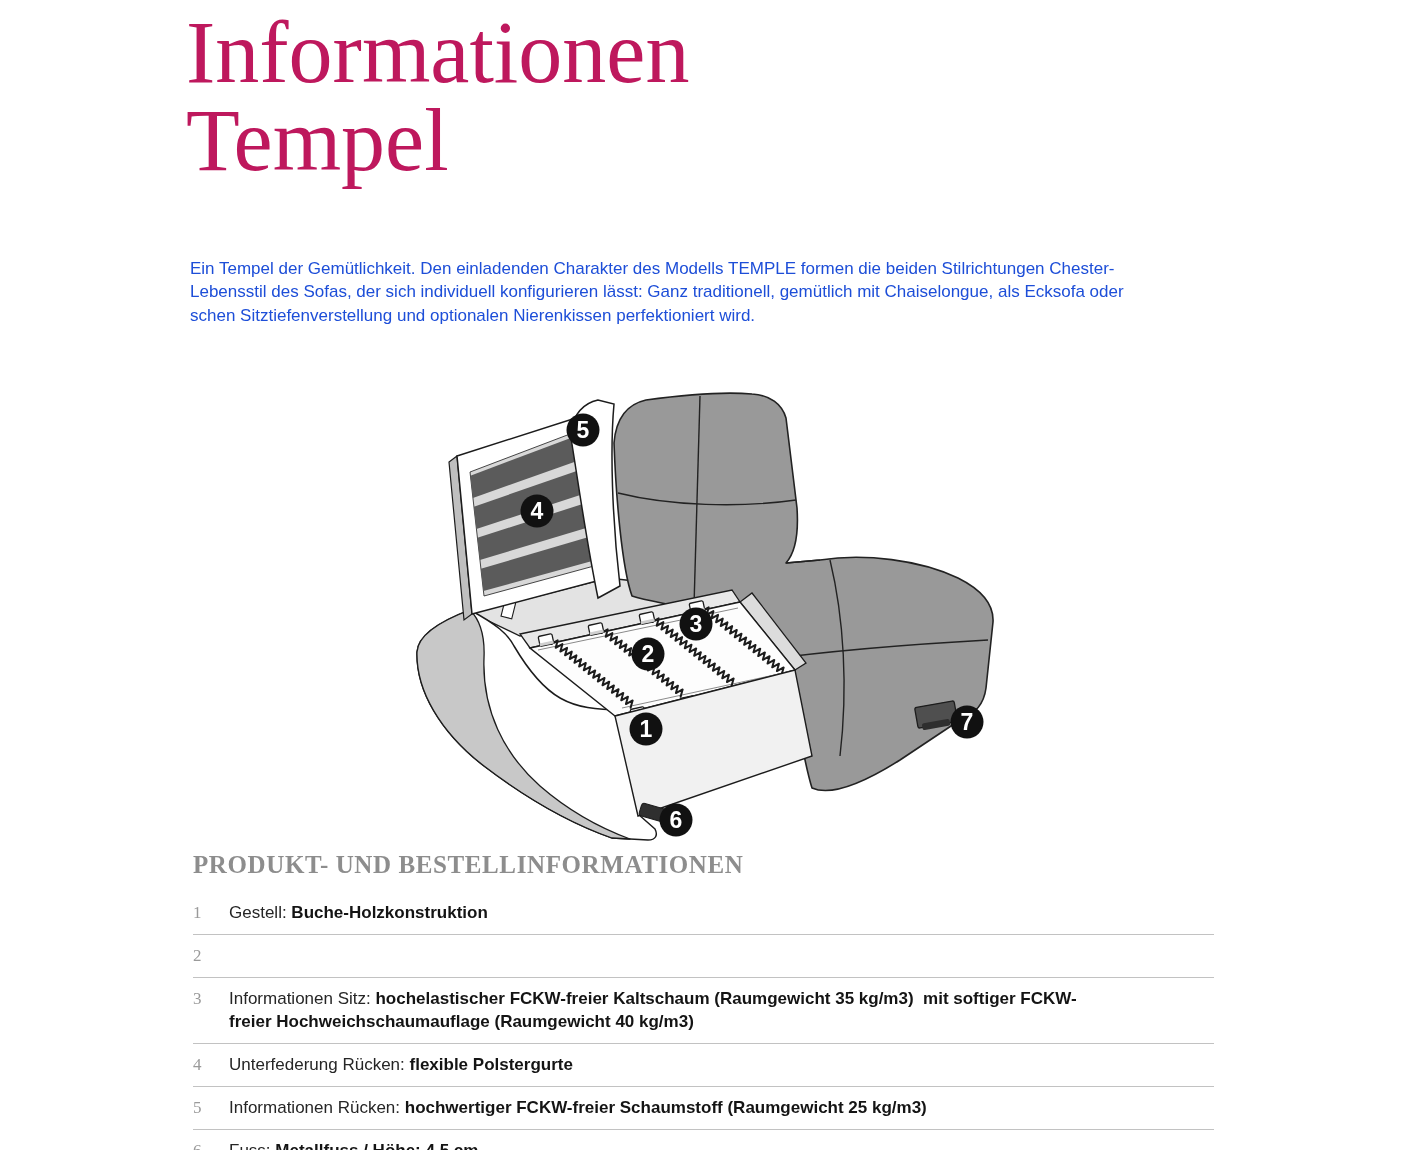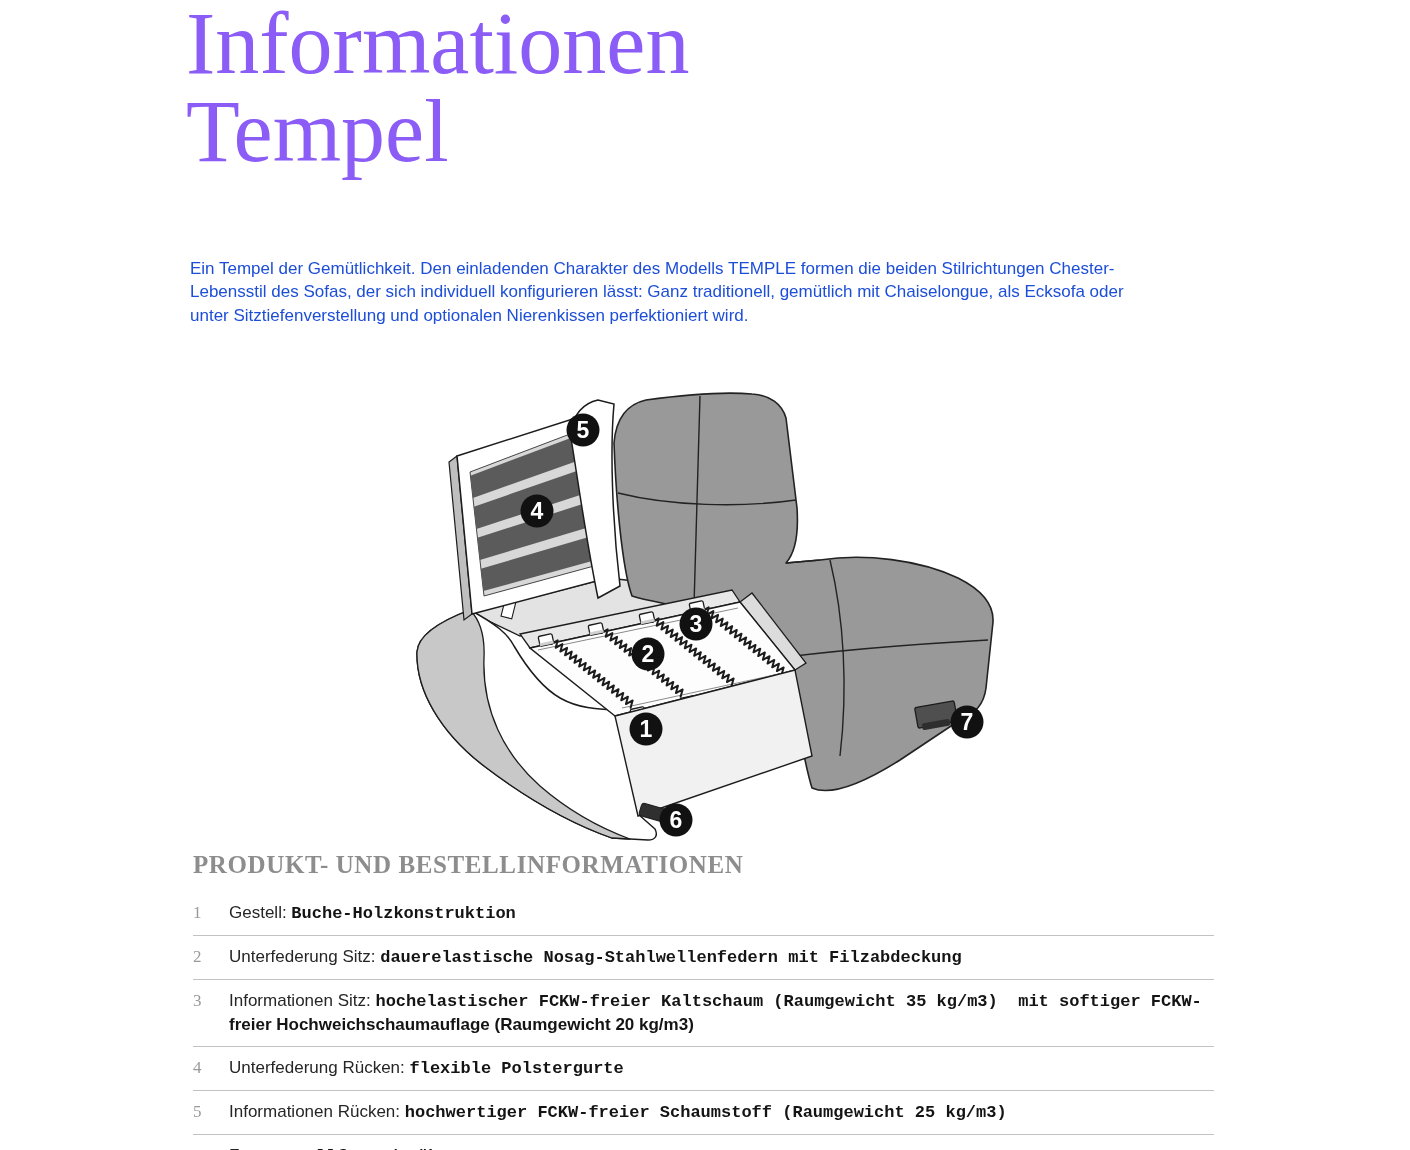--- a/index.html
+++ b/index.html
@@ -2,23 +2,23 @@
 <html><head>
 <meta charset="utf-8">
 <style>
   * { margin:0; padding:0; box-sizing:border-box; }
   html,body { background:#ffffff; }
   .page {
     position:relative; width:1410px; height:1150px; background:#fff; overflow:hidden;
     font-family:"Liberation Sans", sans-serif; color:#2e2e2e;
   }
   .title {
-    position:absolute; left:186px; top:0px;
+    position:absolute; left:186px; top:9px;
     font-family:"Liberation Serif", serif; font-weight:400;
-    font-size:88px; line-height:88px; color:#8b5cf6; letter-spacing:0px;
+    font-size:88px; line-height:88px; color:#be185d; letter-spacing:0px;
   }
   .intro {
     position:absolute; left:190px; top:257px;
     font-size:17px; line-height:23.4px; color:#1d4ed8;
   }
   .intro div { white-space:nowrap; }
   .illustration {
     position:absolute; left:400px; top:388px; width:615px; height:460px;
   }
   .section-heading {
@@ -33,38 +33,38 @@
   .row {
     display:flex; padding:9px 0 10px 0; border-bottom:1px solid #c2c2c2;
   }
   .row:last-child { border-bottom:none; }
   .row-num {
     width:36px; flex:0 0 36px;
     font-family:"Liberation Serif", serif; color:#9a9a9a; font-size:17px;
   }
   .row-content { flex:1; color:#262626; }
   .row-label { font-weight:400; white-space:pre-wrap; }
-  .row-value { font-weight:700; color:#141414; white-space:pre-wrap;font-family:Liberation Mono, monospace; }
+  .row-value { font-weight:700; color:#141414; white-space:pre-wrap; }
   .row-line2 { font-weight:700; color:#141414; white-space:pre-wrap; }
 </style>
 </head>
 <body>
 
 <div class="page">
 
   <div class="title">
     <div>Informationen</div>
     <div>Tempel</div>
   </div>
 
   <div class="intro">
 
   <div>Ein Tempel der Gemütlichkeit. Den einladenden Charakter des Modells TEMPLE formen die beiden Stilrichtungen Chester-</div>
       <div>Lebensstil des Sofas, der sich individuell konfigurieren lässt: Ganz traditionell, gemütlich mit Chaiselongue, als Ecksofa oder</div>
-      <div>unter Sitztiefenverstellung und optionalen Nierenkissen perfektioniert wird.</div>
+      <div>schen Sitztiefenverstellung und optionalen Nierenkissen perfektioniert wird.</div>
     </div>
 
   <svg class="illustration" viewBox="0 0 615 460" xmlns="http://www.w3.org/2000/svg">
     <defs>
       <path id="spring" d="M0,0 l3,-7 l3,7 l3,-7 l3,7 l3,-7 l3,7 l3,-7 l3,7 l3,-7 l3,7 l3,-7 l3,7 l3,-7 l3,7 l3,-7 l3,7 l3,-7 l3,7 l3,-7 l3,7 l3,-7 l3,7 l3,-7 l3,7 l3,-7 l3,7 l3,-7 l3,7 l3,-7 l3,7 l3,-7 l3,7 l3,-7 l3,7" fill="none" stroke="#1c1c1c" stroke-width="2" stroke-linejoin="round" stroke-linecap="round"></path>
       <g id="clip">
         <rect x="-7" y="-5" width="14" height="10" rx="1.5" fill="#ffffff" stroke="#1c1c1c" stroke-width="1.3"></rect>
         <rect x="-7" y="2" width="14" height="3" fill="#cfcfcf"></rect>
       </g>
     </defs>
@@ -185,31 +185,27 @@
       <div class="row">
         <div class="row-num">1</div>
         <div class="row-content">
           <span class="row-label">Gestell: </span><span class="row-value">Buche-Holzkonstruktion</span>
           
         </div>
       </div>
 
       <div class="row">
         <div class="row-num">2</div>
-        <div class="row-content">
-          <span class="row-label">Unterfederung Sitz: </span><span class="row-value">dauerelastische Nosag-Stahlwellenfedern mit Filzabdeckung</span>
-          
-        </div>
       </div>
 
       <div class="row">
         <div class="row-num">3</div>
         <div class="row-content">
           <span class="row-label">Informationen Sitz: </span><span class="row-value">hochelastischer FCKW-freier Kaltschaum (Raumgewicht 35 kg/m3)  mit softiger FCKW-</span>
-          <div class="row-line2">freier Hochweichschaumauflage (Raumgewicht 20 kg/m3)</div>
+          <div class="row-line2">freier Hochweichschaumauflage (Raumgewicht 40 kg/m3)</div>
         </div>
       </div>
 
       <div class="row">
         <div class="row-num">4</div>
         <div class="row-content">
           <span class="row-label">Unterfederung Rücken: </span><span class="row-value">flexible Polstergurte</span>
           
         </div>
       </div>

